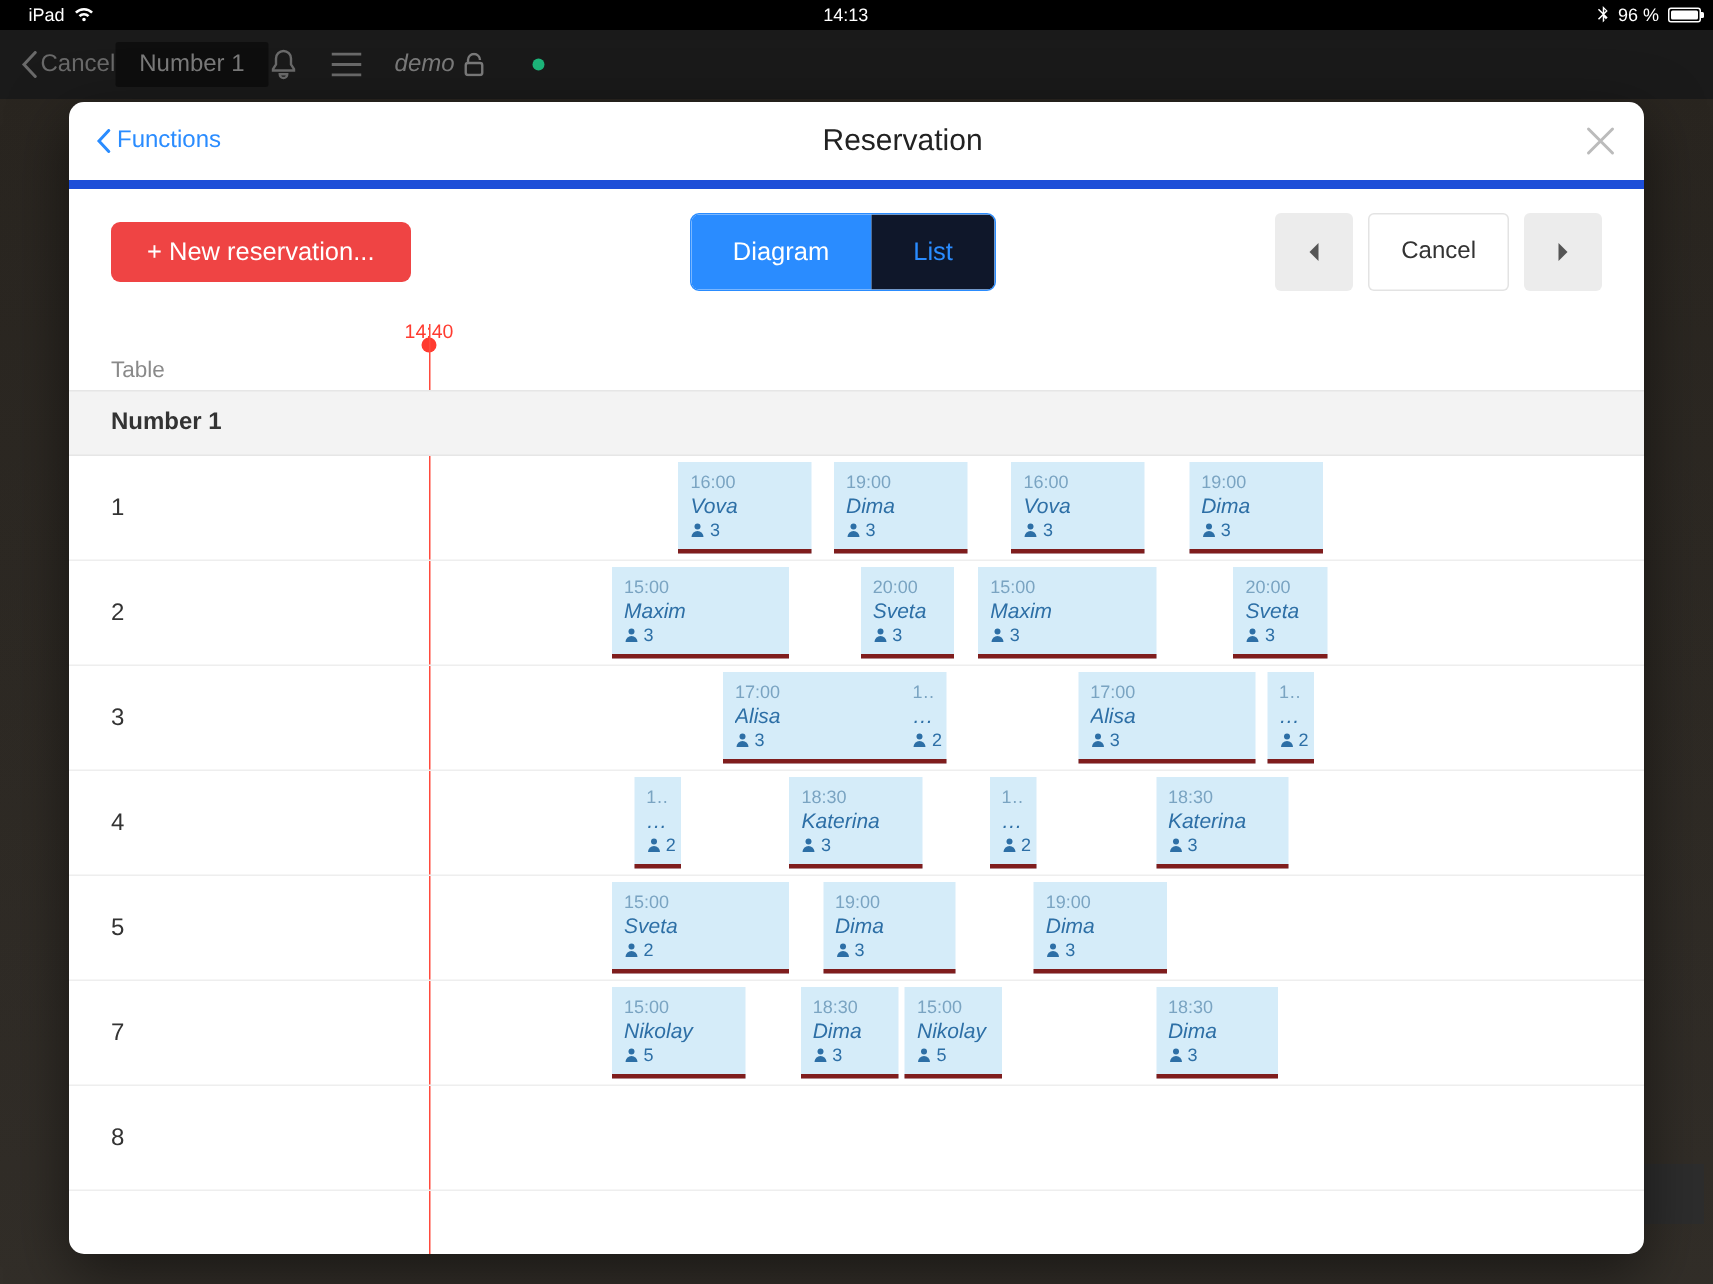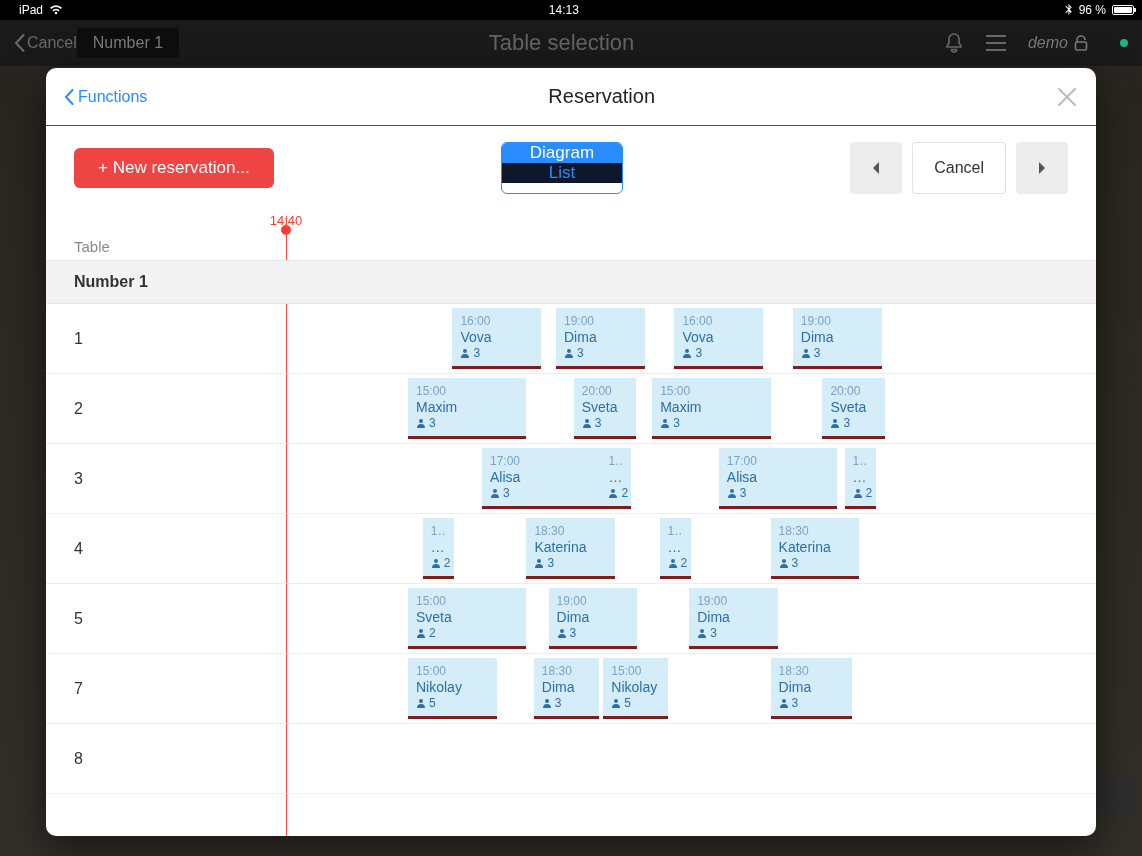--- a/index.html
+++ b/index.html
@@ -25,50 +25,50 @@
   
   .backdrop { position: relative; width: 100%; height: calc(856px - 66px); background: linear-gradient(#1d1d1d, #272727); }
   .backdrop .wood { position:absolute; inset:0; background: linear-gradient(180deg, rgba(112,85,49,.15), rgba(112,85,49,.15)); }
   .bottom-tiles { position: absolute; left: 0; right: 0; bottom: 40px; height: 40px; display:flex; gap: 108px; padding-left: 68px; }
   .bottom-tiles .tile { width: 88px; height: 40px; background: #2d2d2d; }
   .bottom-tiles .tile.blue { background: #1e6ea4; }
 
   
   .modal { position: absolute; left: 46px; right: 46px; top: 2px; bottom: 20px; background: #fff; border-radius: 10px; box-shadow: 0 12px 40px rgba(0,0,0,0.5); display: flex; flex-direction: column; overflow: hidden; }
 
-  .modal-header { height: 58px; display: flex; align-items: center; padding: 0 18px; border-bottom: 1px solid #1d4ed8; }
+  .modal-header { height: 58px; display: flex; align-items: center; padding: 0 18px; border-bottom: 6px solid #1d4ed8; }
   .modal-header .back-link { color: #2a8cff; font-size: 16px; display: flex; align-items: center; gap: 4px; cursor: pointer; }
   .modal-header .title { flex: 1; text-align: center; font-size: 20px; font-weight: 500; color: #222; }
   .modal-header .close { width: 22px; height: 22px; cursor: pointer; color: #aaa; }
 
   .toolbar { height: 84px; display: flex; align-items: center; padding: 0 28px; gap: 20px; }
   .btn-new { background: #ef4444; color: #fff; border: none; border-radius: 6px; height: 40px; padding: 0 24px; font-size: 17px; cursor: pointer; }
   .spacer { flex: 1; }
-  .seg { display: flex; border: 1px solid #2a8cff; border-radius: 6px; overflow: hidden; height: 52px; flex-direction: column; }
+  .seg { display: flex; border: 1px solid #2a8cff; border-radius: 6px; overflow: hidden; height: 52px; }
   .seg button { border: none; background: #0f172a; color: #2a8cff; padding: 0 28px; font-size: 17px; cursor: pointer; }
   .seg button.active { background: #2a8cff; color: #fff; }
   .navbtns { display: flex; gap: 10px; }
   .navbtn { width: 52px; height: 52px; background: #ececec; border: none; border-radius: 4px; color: #555; cursor: pointer; display:flex; align-items:center; justify-content:center; }
   .navbtn.today { width: auto; padding: 0 22px; background: #fff; box-shadow: inset 0 0 0 1px #e3e3e3; font-size: 16px; color:#333;}
 
   
   .gantt { flex: 1; position: relative; overflow: hidden; }
   .col-label { position: absolute; left: 28px; top: 28px; color: #8a8a8a; font-size: 15px; }
   .now-line { position: absolute; top: 6px; bottom: 0; border-left: 1px solid #ff4a3d; }
   .now-dot { position: absolute; width: 10px; height: 10px; background: #ff3b30; border-radius: 50%; transform: translate(-50%, -50%); }
   .now-label { position: absolute; color: #ff3b30; font-size: 13px; transform: translate(-50%, -100%); white-space: nowrap; }
 
   .rows { position: absolute; left: 0; right: 0; top: 50px; bottom: 0; }
   .section-head { height: 44px; background: #f3f3f3; display: flex; align-items: center; padding-left: 28px; font-weight: 600; color: #333; border-top: 1px solid #e6e6e6; border-bottom: 1px solid #e6e6e6; }
   .row { height: 70px; position: relative; border-bottom: 1px solid #eee; }
   .row .rlabel { position: absolute; left: 28px; top: 50%; transform: translateY(-50%); color: #333; font-size: 16px; }
   .row .track { position: absolute; left: 140px; right: 0; top: 4px; bottom: 4px; }
   .block { position: absolute; top: 0; bottom: 0; background: #d5ecf9; border-bottom: 3px solid #7f1d1d; padding: 6px 8px 4px 8px; font-size: 13px; color: #2d6fa6; overflow: hidden; cursor: pointer; }
   .block .b-time { color: #7aa4c2; font-size: 12px; white-space: nowrap; overflow: hidden; text-overflow: ellipsis; }
-  .block .b-name { color: #2d6fa6; font-size: 14px; margin-top: 1px; white-space: nowrap; overflow: hidden; text-overflow: ellipsis; }
+  .block .b-name { color: #2d6fa6; font-size: 14px; margin-top: 1px; white-space: nowrap; overflow: hidden; text-overflow: ellipsis; font-style: italic; }
   .block .b-party { color: #2d6fa6; font-size: 12px; margin-top: 1px; display: flex; align-items: center; gap: 3px; }
   .ic-person { display:inline-block; }
 
   svg { display: block; }
 </style>
 </head>
 <body>
 
 <div class="statusbar">
   <div class="sb-left">
@@ -94,21 +94,20 @@
 </div>
 
 <div class="appbar">
   <div class="back">
     <svg width="11" height="18" viewBox="0 0 11 18">
         <path d="M9.5 1L2 9l7.5 8" stroke="#6a6a6a" stroke-width="2" fill="none" stroke-linecap="round"></path>
       </svg>
     <span>Cancel</span>
   </div>
   <div class="tab"><span>Number 1</span></div>
-  <div class="title">Table selection</div>
   <div class="icons">
     <span>
       <svg width="20" height="22" viewBox="0 0 20 22">
           <path d="M10 2a5 5 0 00-5 5v4l-2 3v1h14v-1l-2-3V7a5 5 0 00-5-5zm0 18a2.5 2.5 0 002.5-2.5h-5A2.5 2.5 0 0010 20z" fill="none" stroke="#6a6a6a" stroke-width="1.6"></path>
         </svg>
     </span>
     <span>
       <svg width="20" height="16" viewBox="0 0 20 16">
           <path d="M0 1h20M0 8h20M0 15h20" stroke="#6a6a6a" stroke-width="2"></path>
         </svg>

